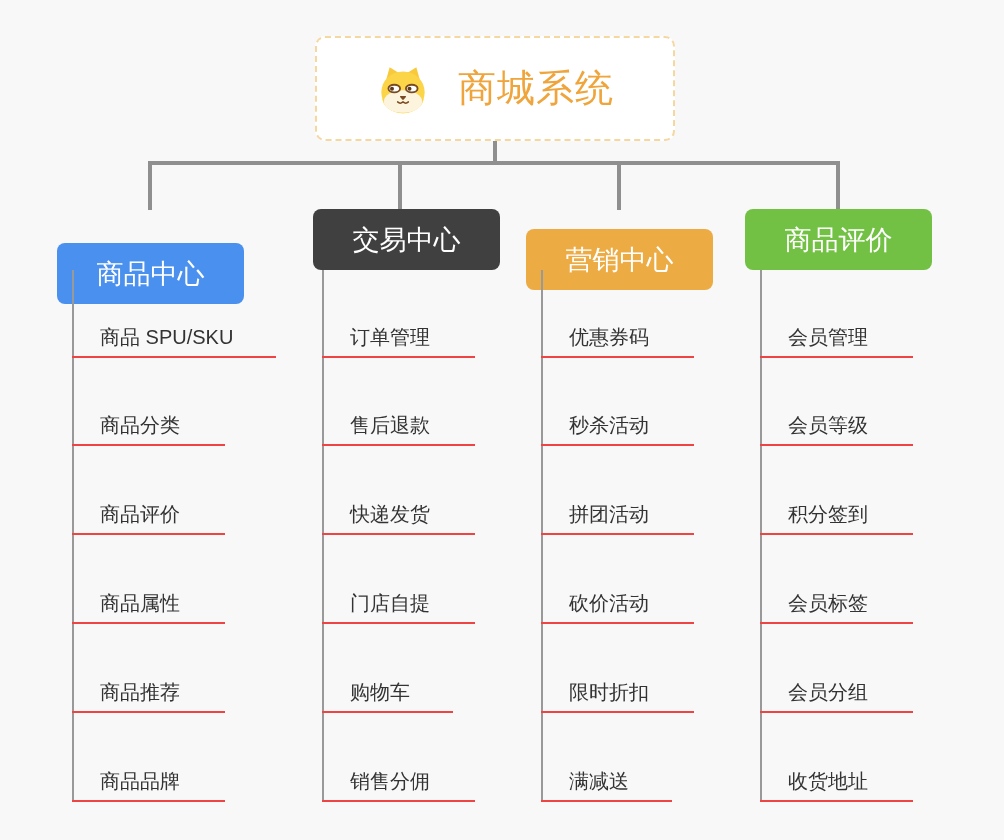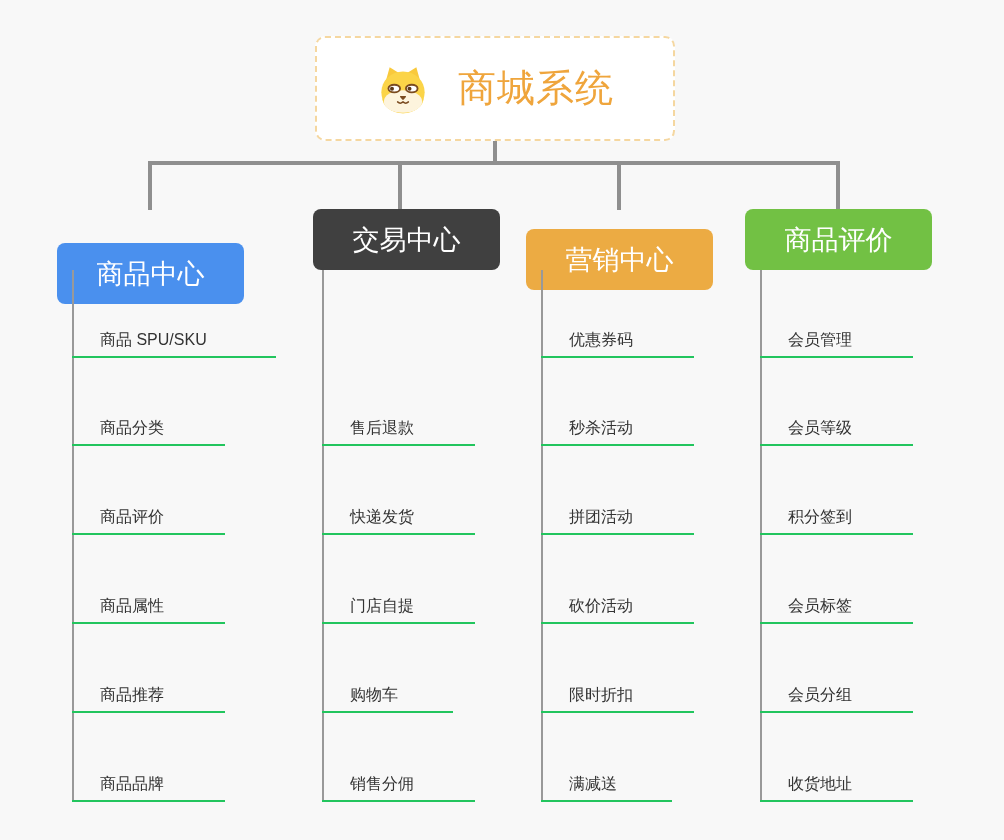--- a/index.html
+++ b/index.html
@@ -40,24 +40,24 @@
   .b3{left:526px;background:#ecab43;margin-top:20px;}
   .b4{left:745px;background:#72c144;}
 
   
   .col-line{position:absolute;top:270px;width:2px;height:532px;background:#999999;}
   .cl1{left:72px}.cl2{left:322px}.cl3{left:541px}.cl4{left:760px}
 
   
   .item{
     position:absolute;height:44px;box-sizing:border-box;
-    border-bottom:2px solid #22c55e;
+    border-bottom:2px solid #ef4444;
     display:flex;align-items:flex-end;
     padding-left:28px;padding-bottom:5px;
-    font-size:16px;color:#333333;white-space:nowrap;
+    font-size:20px;color:#333333;white-space:nowrap;
   }
   .c1{left:72px}.c2{left:322px}.c3{left:541px}.c4{left:760px}
   .r1{top:314px}.r2{top:402px}.r3{top:491px}.r4{top:580px}.r5{top:669px}.r6{top:758px}
   .w-std{width:153px}.w-short{width:131px}.w-long{width:204px}
 </style>
 </head>
 <body>
 
 <div class="stage">
 
@@ -103,20 +103,21 @@
   <div class="col-line cl3"></div>
   <div class="col-line cl4"></div>
 
   <div class="item c1 r1 w-long">商品 SPU/SKU</div>
   <div class="item c1 r2 w-std">商品分类</div>
   <div class="item c1 r3 w-std">商品评价</div>
   <div class="item c1 r4 w-std">商品属性</div>
   <div class="item c1 r6 w-std">商品品牌</div>
   <div class="item c1 r5 w-std">商品推荐</div>
 
+  <div class="item c2 r1 w-std">订单管理</div>
   <div class="item c2 r2 w-std">售后退款</div>
   <div class="item c2 r3 w-std">快递发货</div>
   <div class="item c2 r4 w-std">门店自提</div>
   <div class="item c2 r5 w-short">购物车</div>
   <div class="item c2 r6 w-std">销售分佣</div>
 
   <div class="item c3 r1 w-std">优惠券码</div>
   <div class="item c3 r2 w-std">秒杀活动</div>
   <div class="item c3 r3 w-std">拼团活动</div>
   <div class="item c3 r4 w-std">砍价活动</div>

